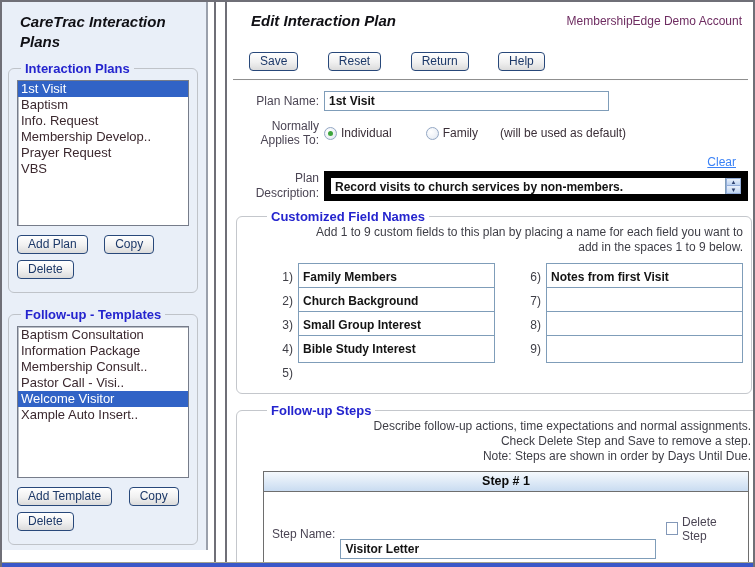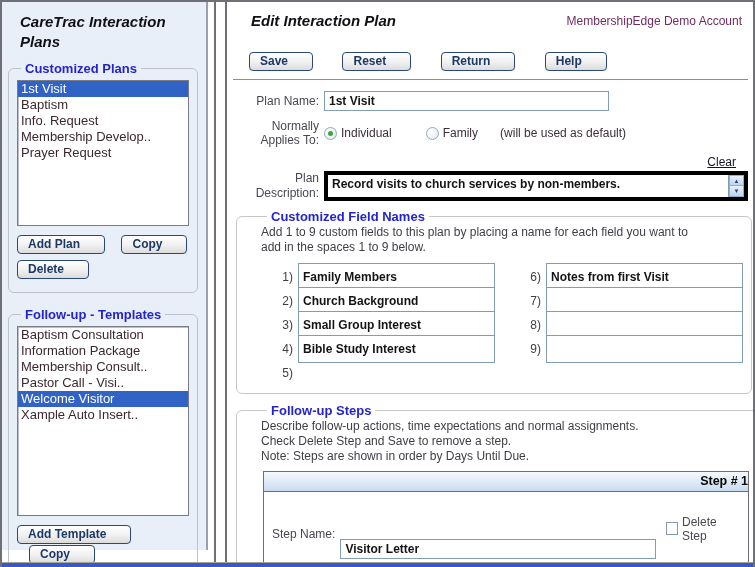--- a/index.html
+++ b/index.html
@@ -19,26 +19,26 @@
   fieldset { border:1px solid #BFC3C9; border-radius:6px; }
   .sb-fieldset { margin:0 2px 14px 2px; padding:2px 6px 8px 6px; background:transparent; }
   legend { color:#2424CE; font-weight:bold; font-size:13px; padding:0 4px; margin-left:6px; }
   .listbox {
     background:#fff; border:1px solid #767C8A; box-shadow:inset 1px 1px 0 #B9BEC7;
     font-size:13px; color:#3B282E; overflow:hidden; margin:2px 2px 8px 2px;
   }
   .listbox .item { padding:0 3px; height:16px; line-height:16px; white-space:nowrap; }
   .listbox .item.selected { background:#3163C6; color:#fff; }
   .lb-plans { height:146px; }
-  .lb-templates { height:190px; }
+  .lb-templates { height:152px; }
   .btn {
     display:inline-block; border:1px solid #28487A; border-radius:4px;
     background:linear-gradient(#FFFFFF,#F0F0F0 55%,#DBDBDB);
-    padding:1px 24px 2px 10px; font-family:"Liberation Sans",sans-serif;
-    font-weight:bold; font-size:12px; color:#1C3868; cursor:default;
+    padding:1px 10px 2px 10px; font-family:"Liberation Sans",sans-serif;
+    font-weight:normal; font-size:12px; color:#1C3868; cursor:default;
   }
   .btn-row { margin:0 0 5px 2px; }
   .btn-row .btn + .btn { margin-left:12px; }
   
   .main {
     position:absolute; left:223px; top:0; right:0; bottom:5px; background:#fff;
     border-left:2px solid #6F6F77; padding:8px 5px 0 8px; overflow:hidden;
   }
   .main-header { display:flex; justify-content:space-between; align-items:flex-start; padding:2px 6px 0 16px; }
   .main-title { font-size:15px; font-weight:bold; font-style:italic; color:#101015; }
@@ -54,40 +54,40 @@
     font-size:12px; font-weight:bold; color:#141414; padding:1px 4px; background:#fff;
   }
   .plan-name-input { width:285px; }
   .radio { width:13px; height:13px; border-radius:50%; border:1px solid #93A7C4;
     background:radial-gradient(circle at 35% 35%, #fff 0%, #ECF0F6 65%, #C9D4E4 100%);
     display:inline-block; position:relative; vertical-align:-2px; }
   .radio.checked::after { content:""; position:absolute; left:3px; top:3px; width:5px; height:5px; border-radius:50%; background:#3DA53D; }
   .rlabel { font-size:12px; color:#3B2F38; margin:0 0 0 4px; }
   .applies-note { font-size:12px; color:#3B2F38; margin-left:22px; }
   .clear-row { text-align:right; padding-right:12px; margin:4px 0 1px 0; }
-  .clear-link { font-size:12px; color:#0f172a; text-decoration:underline; }
-  .desc-box { display:flex; width:428px; height:30px; border:4px solid #000000; background:#fff; }
+  .clear-link { font-size:12px; color:#3b82f6; text-decoration:underline; }
+  .desc-box { display:flex; width:428px; height:30px; border:7px solid #000000; background:#fff; }
   .desc-text { flex:1; font-size:12px; font-weight:bold; color:#141414; padding:2px 4px; overflow:hidden; }
   .spin { width:16px; border-left:1px solid #7F9DB9; display:flex; flex-direction:column; }
   .spin-btn { flex:1; display:flex; align-items:center; justify-content:center;
     background:linear-gradient(#EAF1FB,#BDD3F0); border:1px solid #93ADDA; font-size:6px; color:#2F4370; }
   .spin-btn + .spin-btn { border-top:none; }
   
   .main-fieldset { margin:0 3px 0 1px; padding:1px 8px 8px 24px; background:#fff; border-color:#C4C7CC; }
-  .instr { text-align:left; font-size:12px; color:#3E3E46; line-height:1.28; }
+  .instr { text-align:right; font-size:12px; color:#3E3E46; line-height:1.28; }
   .cf-grid { display:flex; margin-top:9px; }
   .cf-col { display:flex; flex-direction:column; }
   .cf-col-left { margin-left:10px; }
   .cf-col-right { margin-left:24px; }
   .cf-row { display:flex; align-items:center; height:24px; }
   .cf-num { width:22px; text-align:right; font-size:12px; color:#3E3E46; margin-right:5px; }
   .cf-input { width:197px; height:28px; }
   
   .step-box { border:1px solid #6E6E6E; margin:6px 2px 0 2px; }
-  .step-header { text-align:right; font-size:12.5px; font-weight:bold; color:#0A0A0A;
+  .step-header { text-align:center; font-size:12.5px; font-weight:bold; color:#0A0A0A;
     background:linear-gradient(#F5F9FD,#C9DCF1); border-bottom:1px solid #6E6E6E; padding:2px 0 3px 0; }
   .step-body { padding:4px 8px 6px 8px; }
   .srow { display:flex; align-items:center; margin:3px 0 4px 0; font-size:12px; color:#4B4554; }
   .slabel { margin-right:5px; white-space:nowrap;margin-top:11px; }
   .step-name-input { width:338px;margin-top:40px; }
   .cbox { width:13px; height:13px; border:1px solid #8398B8; background:#fff; display:inline-block; vertical-align:-2px; }
   .del-wrap { margin-left:10px; display:flex; align-items:center; }
   .del-label { margin-left:4px; color:#4B4554; }
   .fselect { display:inline-flex; align-items:stretch; border:1px solid #7F9DB9; background:#fff; height:20px; }
   .fselect .txt { font-size:12px; font-weight:bold; color:#141414; padding:2px 6px 0 4px; white-space:nowrap; }
@@ -102,27 +102,28 @@
 </style>
 </head>
 <body>
 
 <div class="page">
 
   <div class="sidebar">
     <div class="app-title">CareTrac Interaction Plans</div>
 
     <fieldset class="sb-fieldset">
-      <legend>Customized Plans</legend>
+      <legend>Interaction Plans</legend>
       <div class="listbox lb-plans">
         <div class="item selected">1st Visit</div>
         <div class="item">Baptism</div>
         <div class="item">Info. Request</div>
         <div class="item">Membership Develop..</div>
         <div class="item">Prayer Request</div>
+        <div class="item">VBS</div>
       </div>
       <div class="btn-row">
         <span class="btn">Add Plan</span>
         <span class="btn">Copy</span>
       </div>
       <div class="btn-row">
         <span class="btn">Delete</span>
       </div>
     </fieldset>
 

